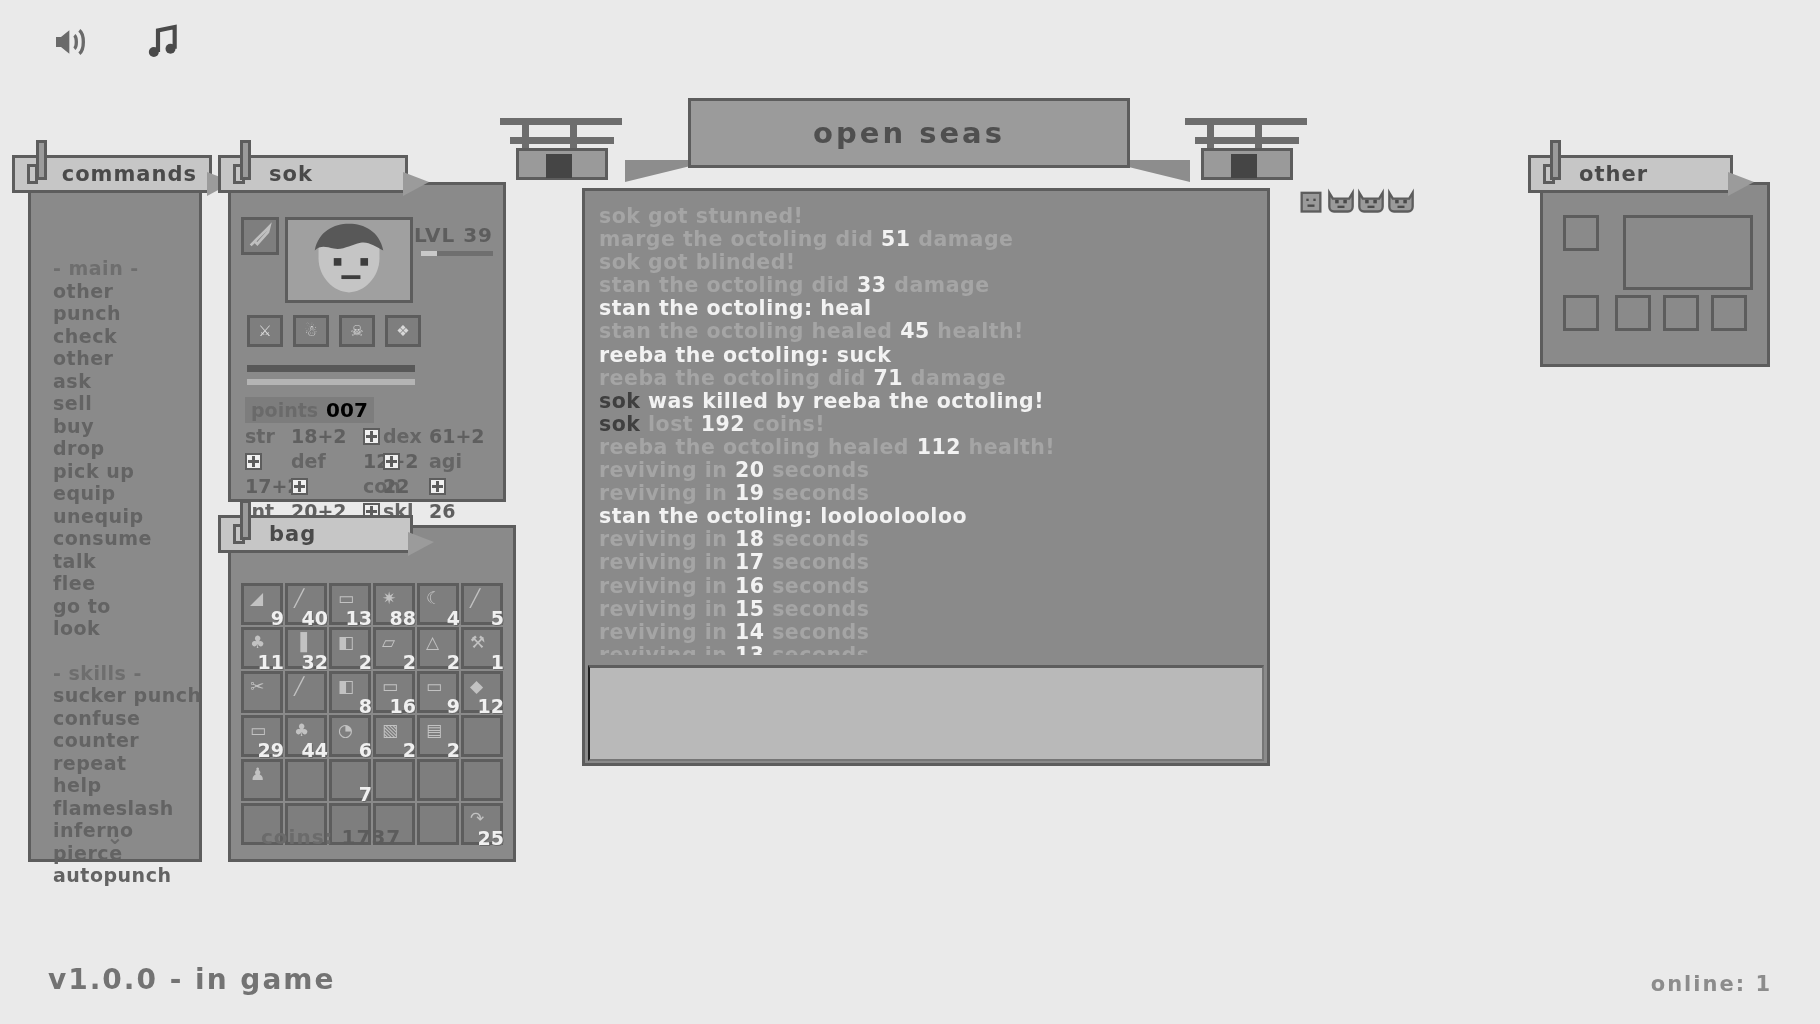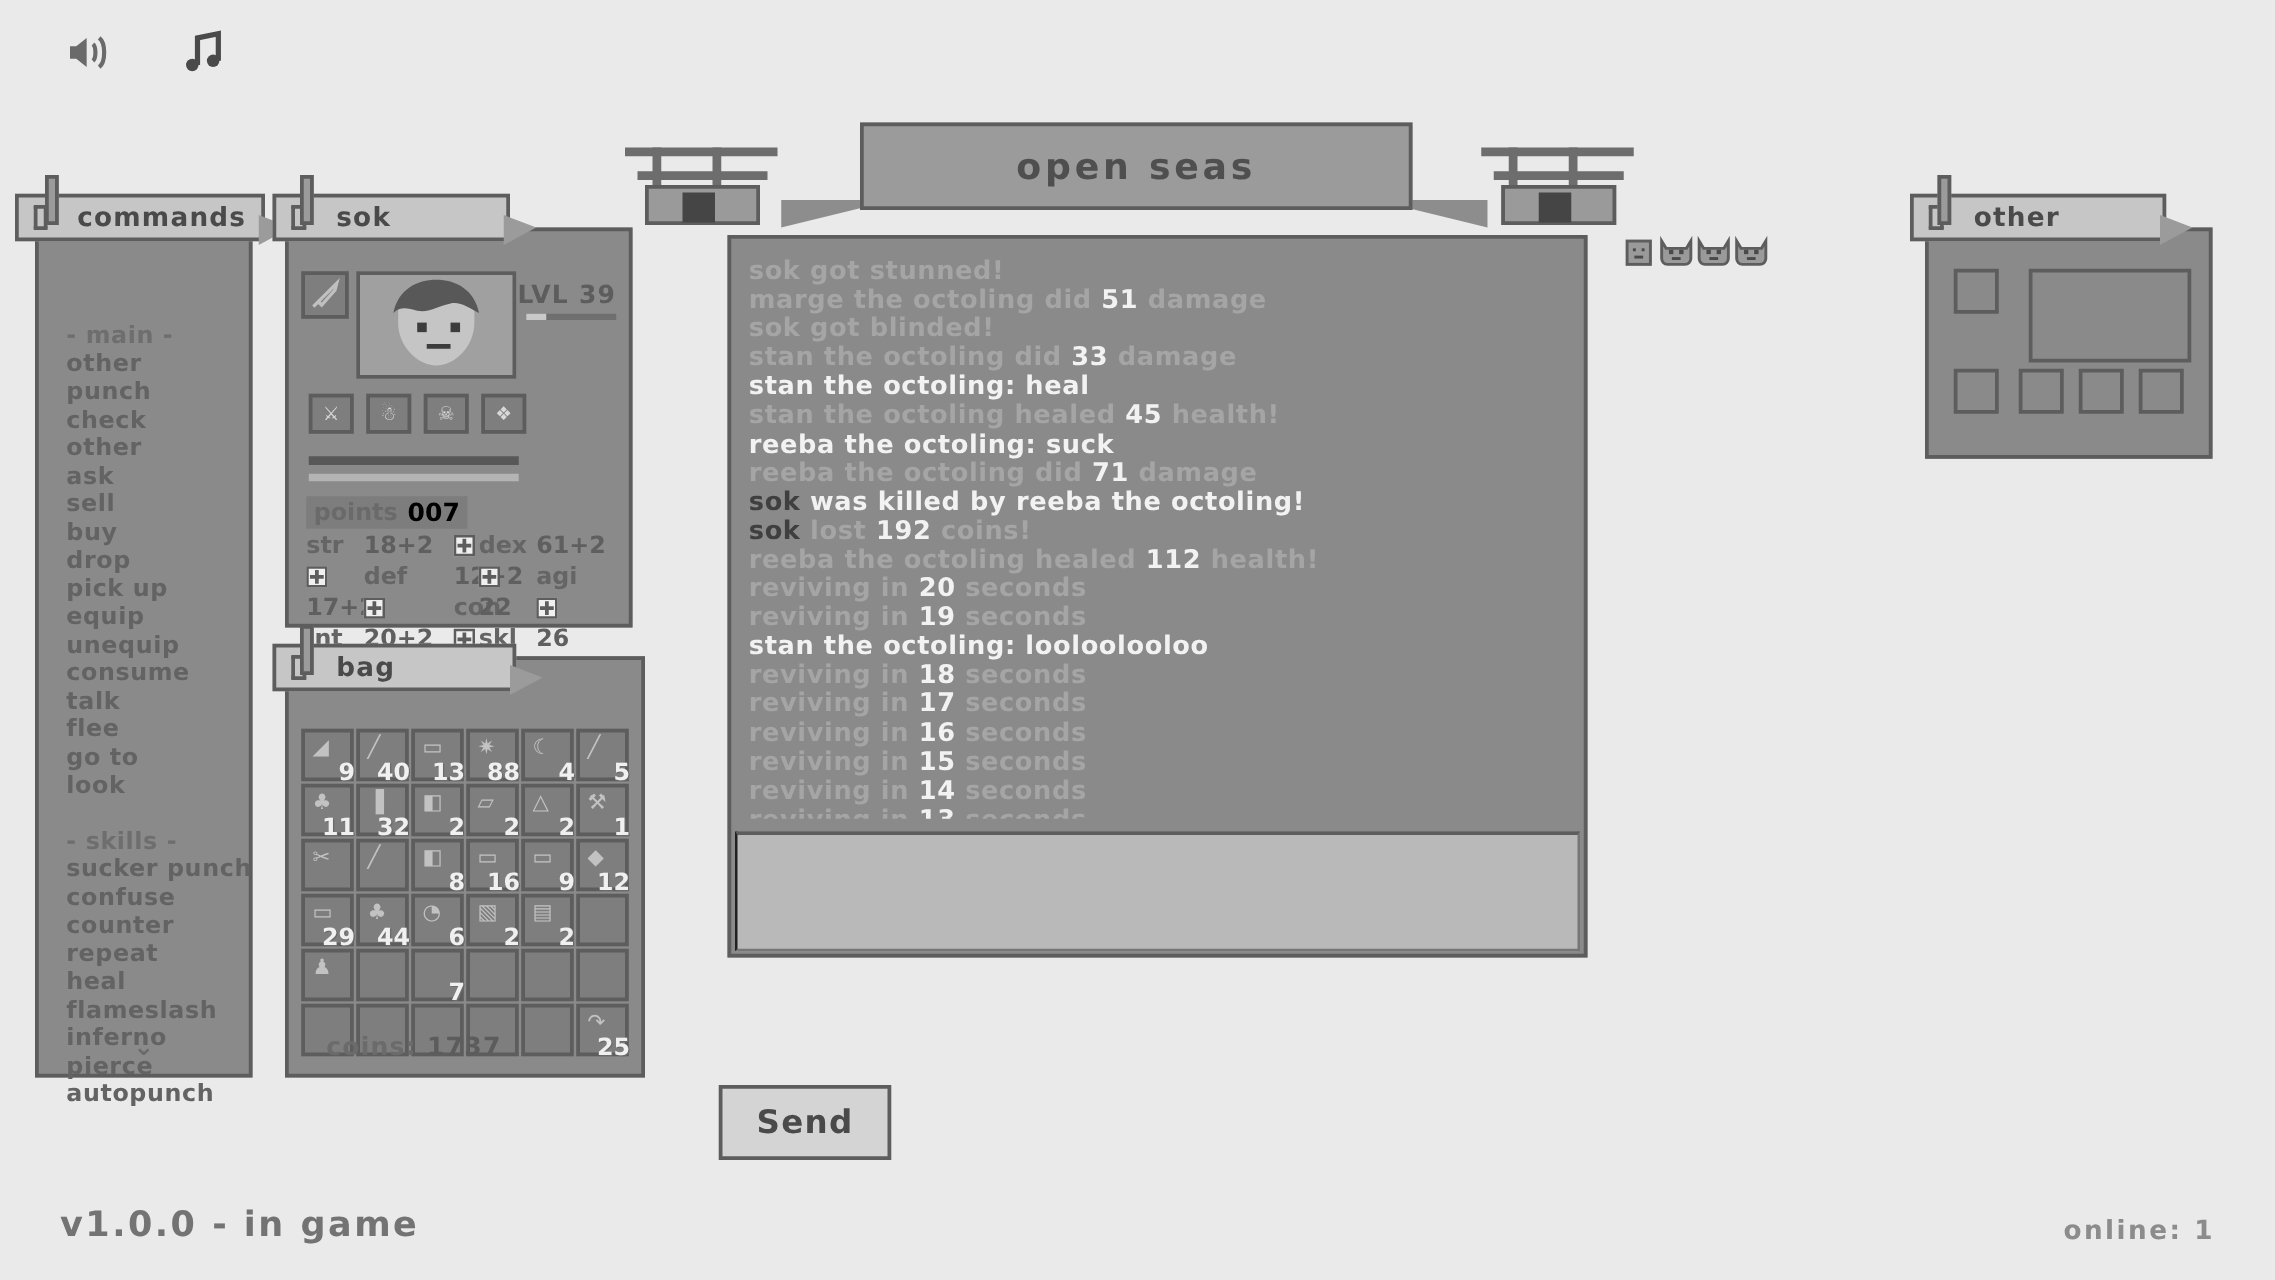--- a/index.html
+++ b/index.html
@@ -290,21 +290,21 @@
         <div class="cmd">talk</div>
         <div class="cmd">flee</div>
         <div class="cmd">go to</div>
         <div class="cmd">look</div>
         <div class="spacer"></div>
         <div class="hdr">- skills -</div>
         <div class="cmd">sucker punch</div>
         <div class="cmd">confuse</div>
         <div class="cmd">counter</div>
         <div class="cmd">repeat</div>
-        <div class="cmd">heal</div>
+        <div class="cmd">help</div>
         <div class="cmd">flameslash</div>
         <div class="cmd">inferno</div>
         <div class="cmd">pierce</div>
         <div class="cmd">autopunch</div>
       </div>
     <div class="cmd-scroll-down">⌄</div>
   </div>
   <div class="panel-title" id="commands-title">
     <span class="grip"></span>
     <span>commands</span>
@@ -605,17 +605,16 @@
         <div class="logline bright">stan the octoling: <span class="saidtxt">looloolooloo</span></div>
         <div class="logline">reviving in <span class="num">18</span> seconds</div>
         <div class="logline">reviving in <span class="num">17</span> seconds</div>
         <div class="logline">reviving in <span class="num">16</span> seconds</div>
         <div class="logline">reviving in <span class="num">15</span> seconds</div>
         <div class="logline">reviving in <span class="num">14</span> seconds</div>
         <div class="logline">reviving in <span class="num">13</span> seconds</div>
       </div>
     <input id="chat-input" type="text" value="" style="">
   </div>
-  <div id="send-button">Send</div>
 
   <div id="version-label">v1.0.0 - in game</div>
   <div id="online-label">online: 1</div>
 </div>
 
 </body></html>

